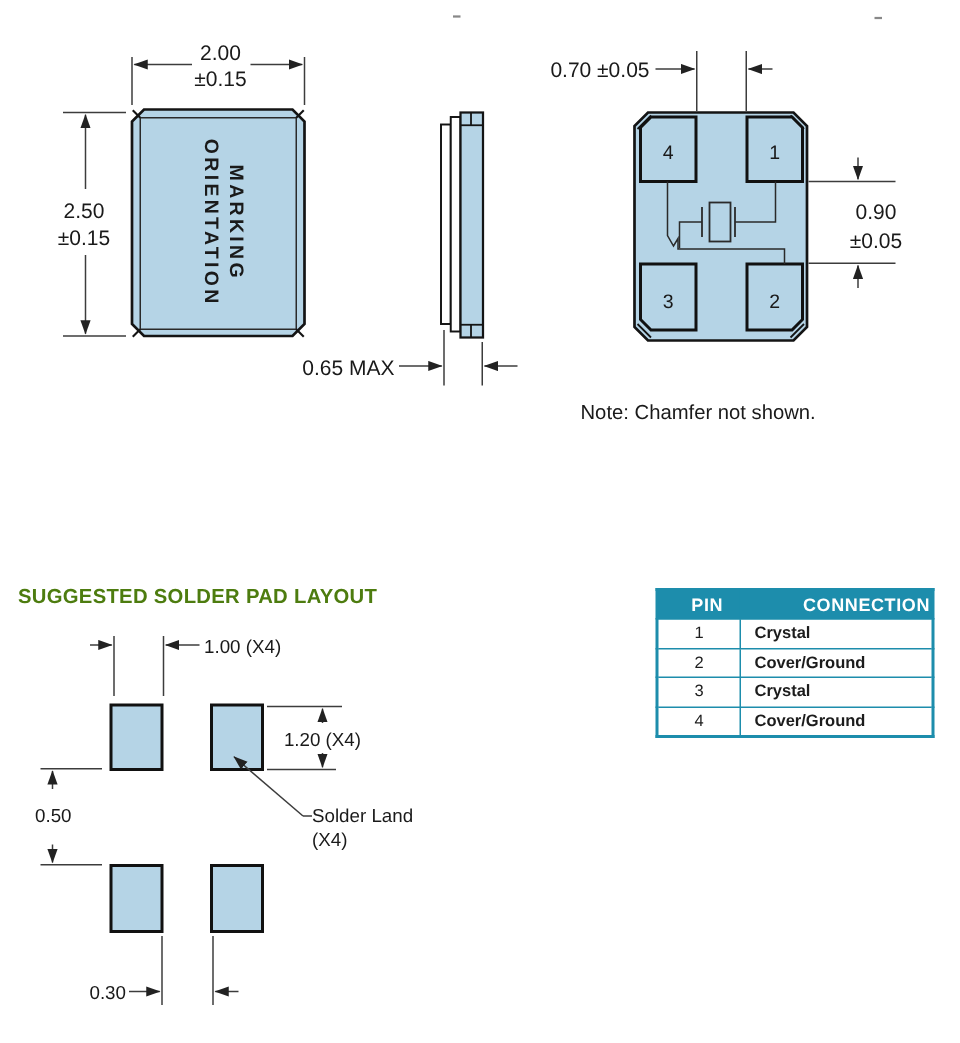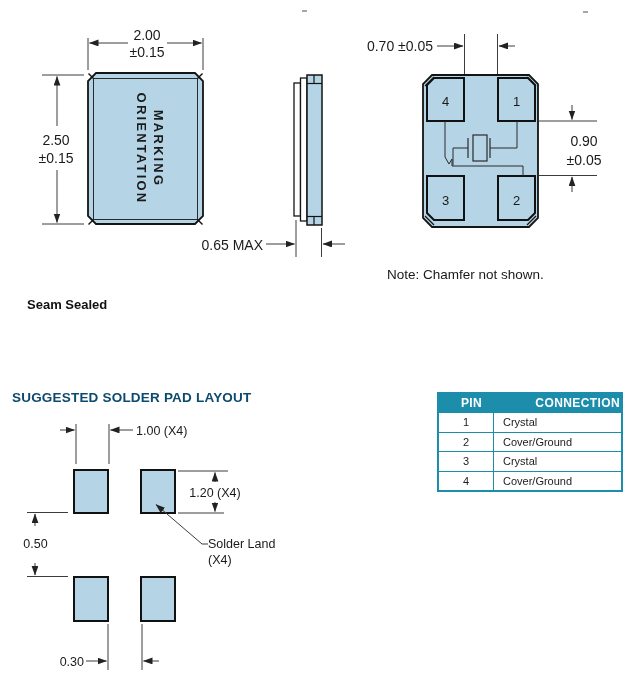--- a/index.html
+++ b/index.html
@@ -2,30 +2,30 @@
 <html><head>
 <meta charset="utf-8">
 <style>
   html,body{margin:0;padding:0;background:#fff;}
   .canvas{position:relative;width:640px;height:695px;background:#ffffff;overflow:hidden;
           font-family:"Liberation Sans",sans-serif;color:#1a1a1a;}
   .abs{position:absolute;}
   svg text{font-family:"Liberation Sans",sans-serif;fill:#1a1a1a;}
   .notes{position:absolute;left:27px;top:294px;font-size:13px;line-height:21px;color:#111;}
   .notes .b{font-weight:bold;}
-  .sp-title{position:absolute;left:12px;top:390px;font-size:13.5px;font-weight:bold;color:#0c4a6e;letter-spacing:0.2px;}
+  .sp-title{position:absolute;left:12px;top:390px;font-size:13.5px;font-weight:bold;color:#4d7c0f;letter-spacing:0.2px;}
   table.pin-table{position:absolute;left:437px;top:392px;border-collapse:collapse;
                   border:2px solid #1d8dac;background:#fff;}
   .pin-table th,.pin-table td{border:1px solid #1d8dac;}
   .pin-table th{background:#1d8dac;color:#ffffff;font-size:12px;font-weight:bold;height:16px;letter-spacing:0.4px;}
   .pin-table th.pin-col{width:41px;text-align:center;padding-left:12px;}
   .pin-table th.conn-col{width:118px;text-align:right;padding-left:8px;}
   .pin-table td{font-size:11px;color:#1c1c1c;height:16.5px;}
   .pin-table td.pin-col{text-align:center;}
-  .pin-table td.conn-col{padding-left:9px;}
+  .pin-table td.conn-col{padding-left:9px;font-weight:bold;}
 </style>
 </head>
 <body>
 
 <div class="canvas">
 
   <svg class="abs" style="left:0;top:0" width="640" height="345" viewBox="0 0 640 345">
     <defs>
       <marker id="a1" markerUnits="userSpaceOnUse" markerWidth="10" markerHeight="8" refX="9" refY="3.4" orient="auto">
         <path d="M0,0 L9.5,3.4 L0,6.8 z" fill="#222"></path>
@@ -133,23 +133,20 @@
       <line x1="572" y1="105" x2="572" y2="119.5" marker-end="url(#a1)"></line>
       <line x1="572" y1="192" x2="572" y2="177" marker-end="url(#a1)"></line>
     </g>
     <text x="584" y="146" text-anchor="middle" font-size="14">0.90</text>
     <text x="584" y="165" text-anchor="middle" font-size="14">±0.05</text>
 
     <text x="387" y="279" font-size="13.5">Note: Chamfer not shown.</text>
   </svg>
 
   <div class="notes">
-    <div>
-      <span class="b">Seam Sealed</span>
-    </div>
   </div>
 
   <div class="sp-title">SUGGESTED SOLDER PAD LAYOUT</div>
 
   <svg class="abs" style="left:0;top:410px" width="340" height="285" viewBox="0 410 340 285">
     <defs>
       <marker id="a2" markerUnits="userSpaceOnUse" markerWidth="10" markerHeight="8" refX="9" refY="3.4" orient="auto">
         <path d="M0,0 L9.5,3.4 L0,6.8 z" fill="#222"></path>
       </marker>
     </defs>

